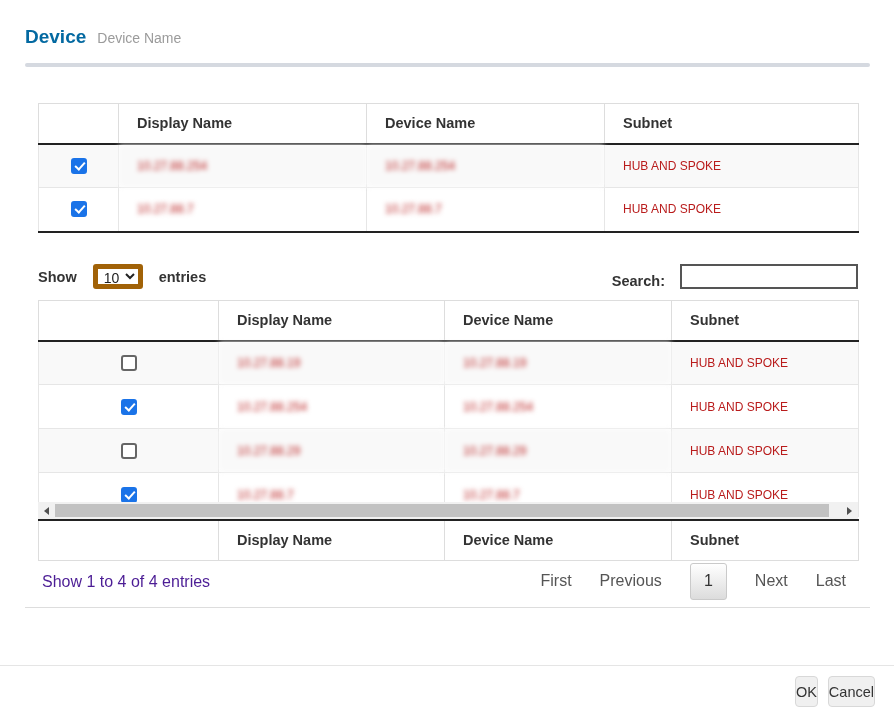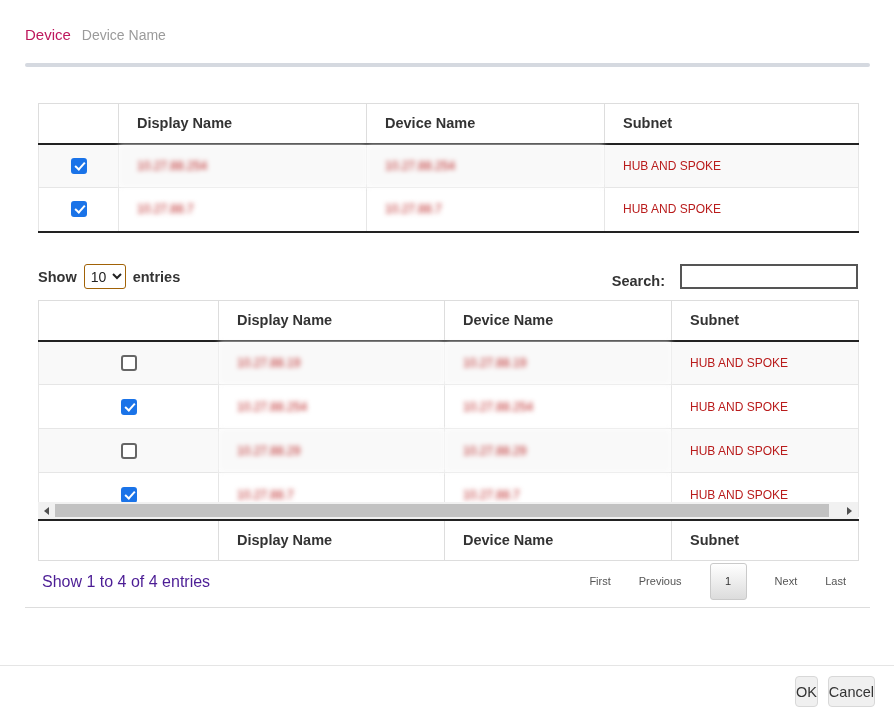--- a/index.html
+++ b/index.html
@@ -1,21 +1,21 @@
 <!DOCTYPE html>
 <html><head>
 <meta charset="utf-8">
 <style>
   * { box-sizing: border-box; margin: 0; padding: 0; }
   body { background: #fff; font-family: "Liberation Sans", sans-serif; }
   .page { position: relative; width: 894px; height: 721px; background: #fff; overflow: hidden; }
 
   
   .title-row { position: absolute; left: 25px; top: 26px; display: flex; align-items: baseline; gap: 11px; }
-  .title { font-size: 15px; color: #be185d; font-weight: 400; }
+  .title { font-size: 19px; color: #0369a1; font-weight: 700; }
   .subtitle { font-size: 14px; color: #9b9b9b; }
   .top-divider { position: absolute; left: 25px; top: 63px; width: 845px; height: 4px; background: #d5d9e0; border-radius: 2px; }
 
   
   table { border-collapse: collapse; table-layout: fixed; background: #fff; }
   .tbl { position: absolute; left: 38px; width: 820px; padding-left: 48px; }
   .tbl th {
     font-weight: bold; font-size: 14.5px; color: #333; text-align: left;
     height: 40px; padding: 0 10px 0 18px; border: 1px solid #ddd;
     border-bottom: 2px solid #222; background: #fff; overflow: hidden; white-space: nowrap;
@@ -37,40 +37,40 @@
         border-radius: 3px; background: #fff; position: relative; vertical-align: middle; cursor: pointer; }
   .cb.on { background: #1a73e8; border-color: #1a73e8; }
   .cb.on::after { content: ""; position: absolute; left: 4px; top: 0px; width: 4px; height: 8px;
         border: solid #fff; border-width: 0 2px 2px 0; transform: rotate(42deg); }
 
   .redacted { filter: blur(2.6px); color: #5a5a5a; }
 
   
   .controls { position: absolute; left: 38px; top: 264px; width: 820px; display: flex;
               justify-content: space-between; align-items: center; }
-  .show-entries { display: flex; align-items: center; gap: 7px; font-size: 14.5px; font-weight: bold; color: #333; }
-  .show-entries select { font-size: 14px; height: 25px; border: 1px solid #a16207; border-radius: 3px;
+  .show-entries { display: flex; align-items: center; gap: 16px; font-size: 14.5px; font-weight: bold; color: #333; }
+  .show-entries select { font-size: 14px; height: 25px; border: 5px solid #a16207; border-radius: 3px;
                          background: #fff; color: #222; padding: 0 2px; font-family: inherit; }
   .search-wrap { display: flex; align-items: flex-end; gap: 15px; font-size: 14.5px; font-weight: bold; color: #333; }
   .search-wrap input { width: 178px; height: 25px; border: 2px solid #555; background: #fff;
                        font-size: 14px; padding: 0 4px; font-family: inherit; }
 
   
   .hscroll { position: absolute; left: 38px; top: 502px; width: 820px; height: 17px;
              background: #f1f1f1; display: flex; align-items: stretch; }
   .sb-arrow { width: 17px; height: 17px; display: flex; align-items: center; justify-content: center; cursor: default; }
   .tri-left  { width: 0; height: 0; border-top: 4px solid transparent; border-bottom: 4px solid transparent; border-right: 5px solid #505050; }
   .tri-right { width: 0; height: 0; border-top: 4px solid transparent; border-bottom: 4px solid transparent; border-left: 5px solid #505050; }
   .sb-track { position: relative; flex: 1; }
   .sb-thumb { position: absolute; left: 0; top: 2px; bottom: 2px; width: 98.5%; background: #c2c2c2; }
 
   
   .page-info { position: absolute; left: 42px; top: 573px; font-size: 16px; color: #4c1d95; }
   .pagination { position: absolute; right: 48px; top: 562px; height: 38px; display: flex;
-                align-items: center; gap: 28px; font-size: 11px; color: #555; }
+                align-items: center; gap: 28px; font-size: 16px; color: #555; }
   .pg-link { cursor: pointer; }
   .pg-current { width: 37px; height: 37px; border: 1px solid #cacaca; border-radius: 3px;
                 background: linear-gradient(to bottom, #ffffff 0%, #dcdcdc 100%);
                 display: flex; align-items: center; justify-content: center; color: #333; cursor: pointer; }
 
   .panel-bottom { position: absolute; left: 25px; top: 607px; width: 845px; height: 1px; background: #ddd; }
   .footer-divider { position: absolute; left: 0; top: 665px; width: 894px; height: 1px; background: #e5e5e5; }
 
   
   .dialog-actions { position: absolute; right: 19px; top: 676px; display: flex; gap: 10px; }

